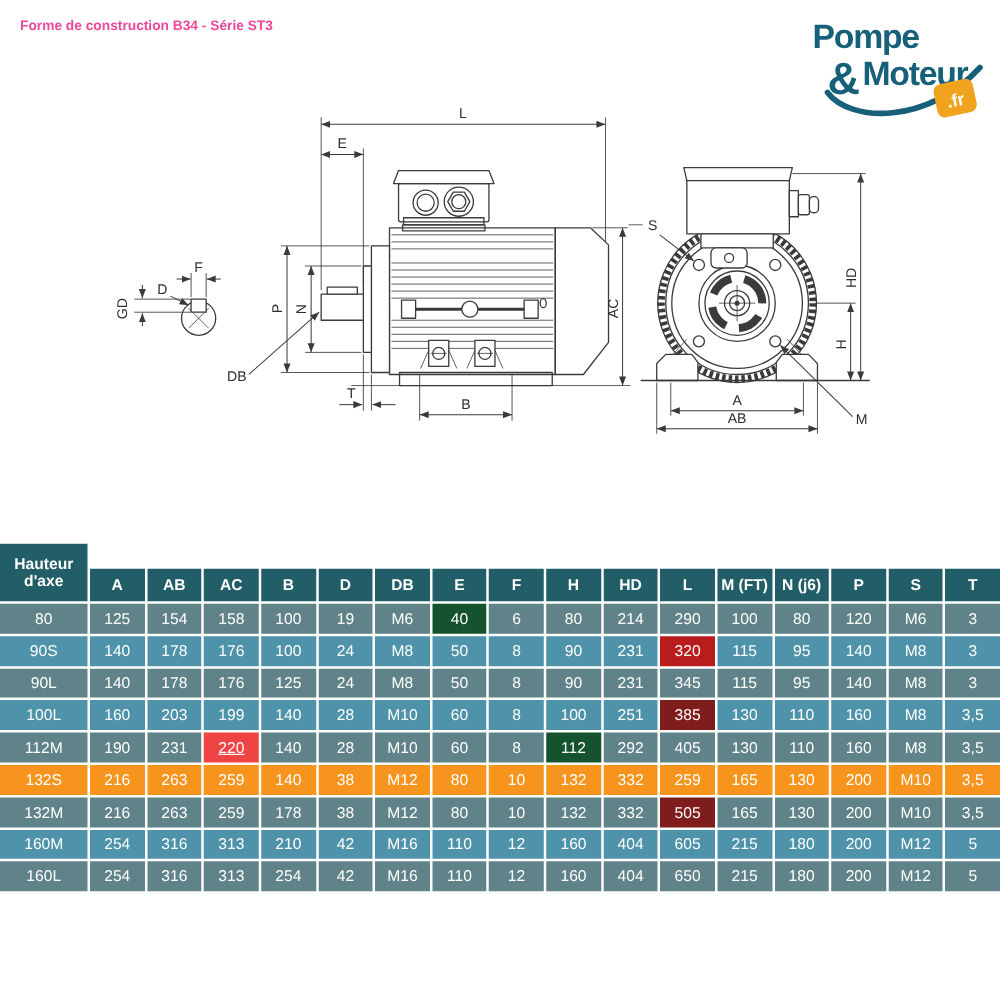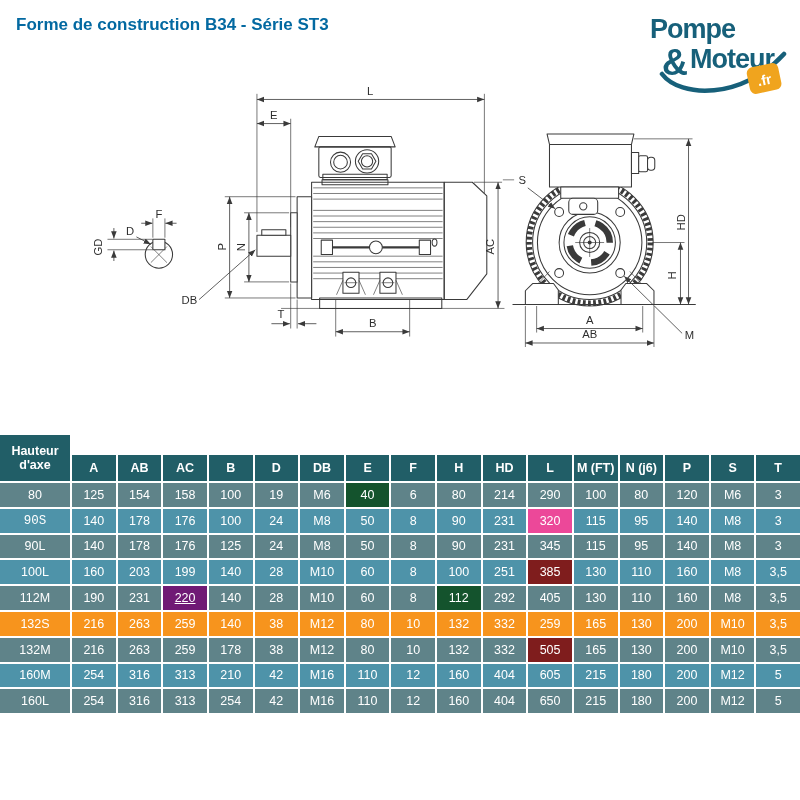--- a/index.html
+++ b/index.html
@@ -1,20 +1,20 @@
 <!DOCTYPE html>
 <html><head>
 <meta charset="utf-8">
 <style>
   html,body{margin:0;padding:0}
   body{width:800px;height:800px;background:#fff;font-family:"Liberation Sans",sans-serif;position:relative;overflow:hidden}
   .abs{position:absolute}
   #title-block{position:absolute;left:16px;top:12px}
   #page-title{font-size:22px;font-weight:bold;color:#0e0e0e;margin:0;letter-spacing:-0.3px}
-  #page-subtitle{font-size:17px;font-weight:bold;color:#0369a1;margin-top:3px}
+  #page-subtitle{font-size:11px;font-weight:bold;color:#ec4899;margin-top:3px}
   svg text{font-family:"Liberation Sans",sans-serif}
   .ln{stroke:#3a3a3a;stroke-width:1.3;fill:none;stroke-linejoin:round}
   .lnf{stroke:#3a3a3a;stroke-width:1.3;fill:#fff;stroke-linejoin:round}
   .thin{stroke:#3a3a3a;stroke-width:0.8;fill:none}
   .dim{stroke:#3a3a3a;stroke-width:1;fill:none}
   .ext{stroke:#3a3a3a;stroke-width:0.85;fill:none}
   .rod{stroke:#3a3a3a;stroke-width:3;fill:none}
   .ribs{stroke:#3a3a3a;stroke-width:7;fill:none;stroke-dasharray:3.5 3}
   .keyring{stroke:#3a3a3a;stroke-width:8;fill:none;stroke-dasharray:24 13}
   .lbl{font-size:14px;fill:#2e2e2e}
@@ -247,32 +247,32 @@
         <div class="td" style="background: rgb(95, 131, 137);">80</div>
         <div class="td" style="background: rgb(95, 131, 137);">214</div>
         <div class="td" style="background: rgb(95, 131, 137);">290</div>
         <div class="td" style="background: rgb(95, 131, 137);">100</div>
         <div class="td" style="background: rgb(95, 131, 137);">80</div>
         <div class="td" style="background: rgb(95, 131, 137);">120</div>
         <div class="td" style="background: rgb(95, 131, 137);">M6</div>
         <div class="td" style="background: rgb(95, 131, 137);">3</div>
       </div>
       <div class="tr">
-        <div class="td" style="background: rgb(78, 147, 169); font-family: Liberation Mono, monospace;">90S</div>
+        <div class="td" style="background: rgb(78, 147, 169);">90S</div>
         <div class="td" style="background: rgb(78, 147, 169);">140</div>
         <div class="td" style="background: rgb(78, 147, 169);">178</div>
         <div class="td" style="background: rgb(78, 147, 169);">176</div>
         <div class="td" style="background: rgb(78, 147, 169);">100</div>
         <div class="td" style="background: rgb(78, 147, 169);">24</div>
         <div class="td" style="background: rgb(78, 147, 169);">M8</div>
         <div class="td" style="background: rgb(78, 147, 169);">50</div>
         <div class="td" style="background: rgb(78, 147, 169);">8</div>
         <div class="td" style="background: rgb(78, 147, 169);">90</div>
         <div class="td" style="background: rgb(78, 147, 169);">231</div>
-        <div class="td" style="background: #ec4899;">320</div>
+        <div class="td" style="background: #b91c1c;">320</div>
         <div class="td" style="background: rgb(78, 147, 169);">115</div>
         <div class="td" style="background: rgb(78, 147, 169);">95</div>
         <div class="td" style="background: rgb(78, 147, 169);">140</div>
         <div class="td" style="background: rgb(78, 147, 169);">M8</div>
         <div class="td" style="background: rgb(78, 147, 169);">3</div>
       </div>
       <div class="tr">
         <div class="td" style="background: rgb(95, 131, 137);">90L</div>
         <div class="td" style="background: rgb(95, 131, 137);">140</div>
         <div class="td" style="background: rgb(95, 131, 137);">178</div>
@@ -307,21 +307,21 @@
         <div class="td" style="background: rgb(78, 147, 169);">130</div>
         <div class="td" style="background: rgb(78, 147, 169);">110</div>
         <div class="td" style="background: rgb(78, 147, 169);">160</div>
         <div class="td" style="background: rgb(78, 147, 169);">M8</div>
         <div class="td" style="background: rgb(78, 147, 169);">3,5</div>
       </div>
       <div class="tr">
         <div class="td" style="background: rgb(95, 131, 137);">112M</div>
         <div class="td" style="background: rgb(95, 131, 137);">190</div>
         <div class="td" style="background: rgb(95, 131, 137);">231</div>
-        <div class="td" style="background: #701a75; text-decoration: underline;">220</div>
+        <div class="td" style="background: #ef4444; text-decoration: underline;">220</div>
         <div class="td" style="background: rgb(95, 131, 137);">140</div>
         <div class="td" style="background: rgb(95, 131, 137);">28</div>
         <div class="td" style="background: rgb(95, 131, 137);">M10</div>
         <div class="td" style="background: rgb(95, 131, 137);">60</div>
         <div class="td" style="background: rgb(95, 131, 137);">8</div>
         <div class="td" style="background: #14532d;">112</div>
         <div class="td" style="background: rgb(95, 131, 137);">292</div>
         <div class="td" style="background: rgb(95, 131, 137);">405</div>
         <div class="td" style="background: rgb(95, 131, 137);">130</div>
         <div class="td" style="background: rgb(95, 131, 137);">110</div>

